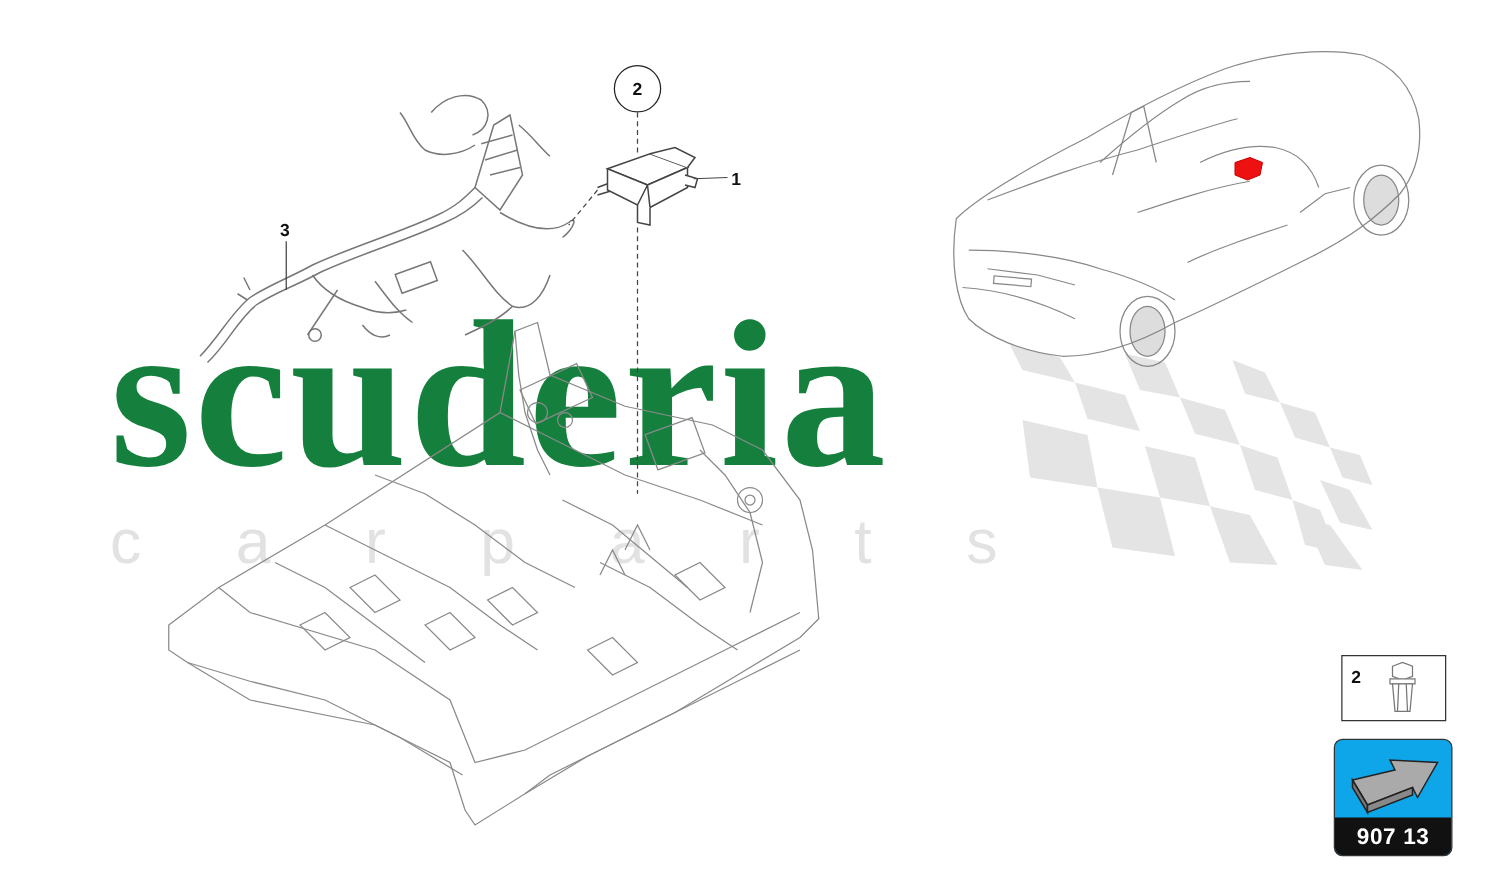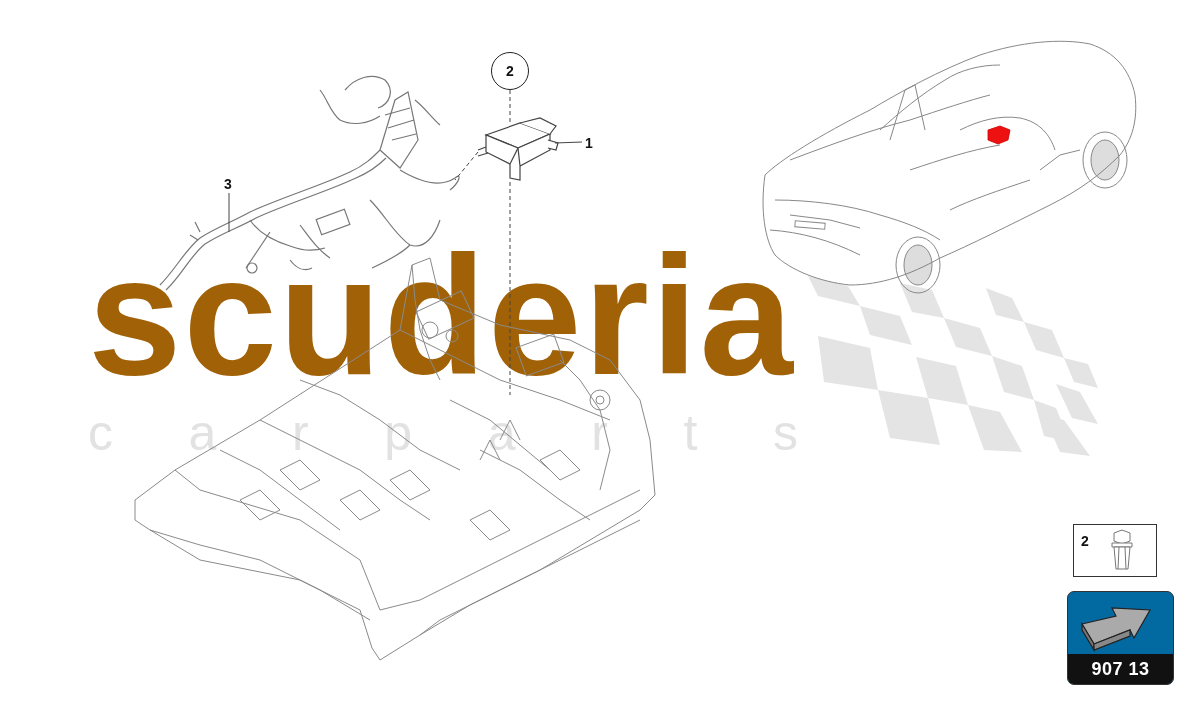--- a/index.html
+++ b/index.html
@@ -1,22 +1,22 @@
 <!DOCTYPE html>
 <html><head>
 <meta charset="utf-8">
 <style>
   html, body { margin: 0; padding: 0; background: #ffffff; }
   body { width: 1188px; height: 707px; position: relative; overflow: hidden; font-family: "Liberation Sans", sans-serif; }
   .layer { position: absolute; left: 0; top: 0; width: 1188px; height: 707px; }
   .wm-main {
     position: absolute; left: 88px; top: 232px;
-    font-family: Liberation Sans, sans-serif; font-weight: bold;
+    font-family: Liberation Serif, serif; font-weight: bold;
     font-size: 168px; letter-spacing: 2px; line-height: 1;
-    color: #a16207;
+    color: #15803d;
   }
   .wm-sub {
     position: absolute; left: 88px; top: 408px; width: 710px;
     display: flex; justify-content: space-between;
     font-family: "Liberation Sans", sans-serif; font-size: 50px; line-height: 1;
     color: #e2e2e2;
   }
   .callout {
     position: absolute; font-family: "Liberation Sans", sans-serif;
     font-weight: bold; font-size: 14px; color: #111;
@@ -29,22 +29,22 @@
   }
   .ref-box {
     position: absolute; left: 1073px; top: 524px; width: 84px; height: 53px;
     border: 1px solid #333; box-sizing: border-box; background: #fff;
   }
   .ref-box .num {
     position: absolute; left: 7px; top: 8px; font-weight: bold; font-size: 14px; color: #111;
   }
   .ref-box svg { position: absolute; left: 28px; top: 2px; }
   .nav-box {
-    position: absolute; left: 1067px; top: 591px; width: 107px; height: 94px;
-    border: 1.5px solid #333; border-radius: 7px; box-sizing: border-box; background: #0369a1; overflow: hidden;
+    position: absolute; left: 1067px; top: 591px; width: 95px; height: 94px;
+    border: 1.5px solid #333; border-radius: 7px; box-sizing: border-box; background: #0ea5e9; overflow: hidden;
     cursor: pointer;
   }
   .nav-box svg { position: absolute; left: 10px; top: 6px; }
   .nav-box .code {
     position: absolute; left: 0; bottom: 0; width: 100%; height: 30px;
     background: #111; color: #fff; font-weight: bold; font-size: 18px;
     display: flex; align-items: center; justify-content: center; letter-spacing: 0.5px;
   }
 </style>
 </head>

